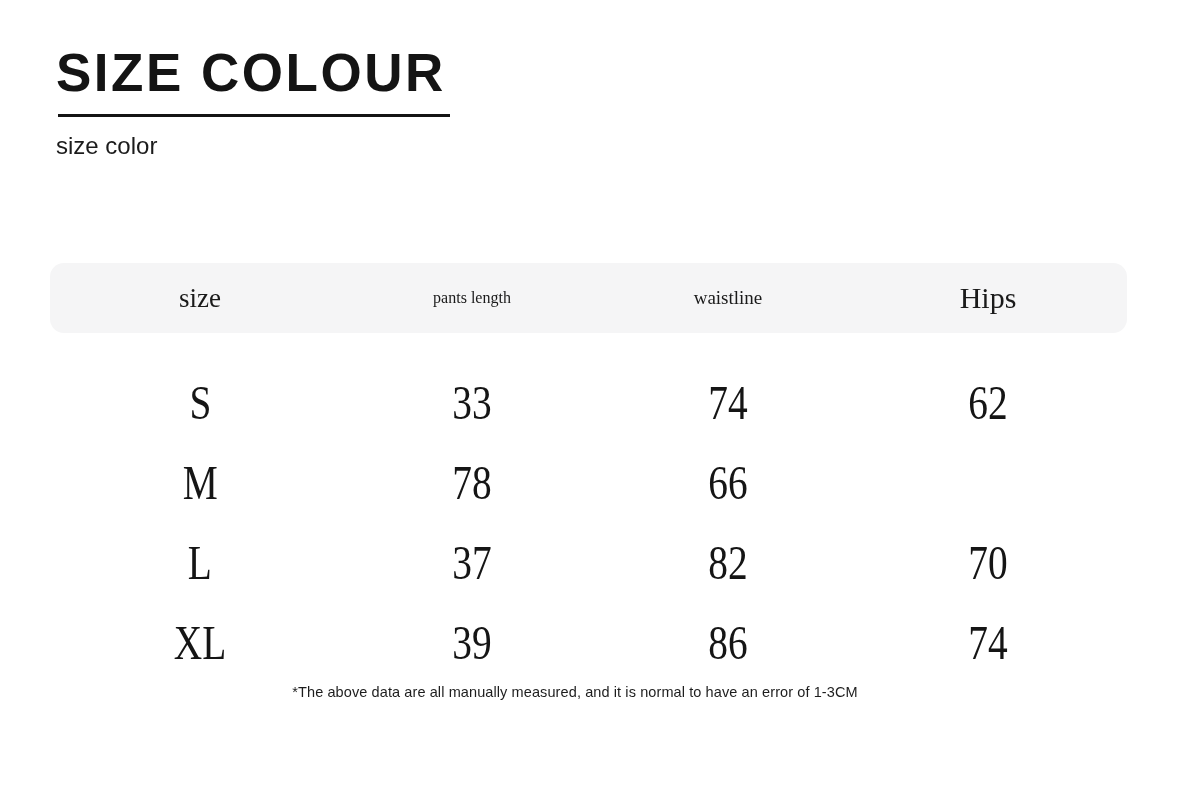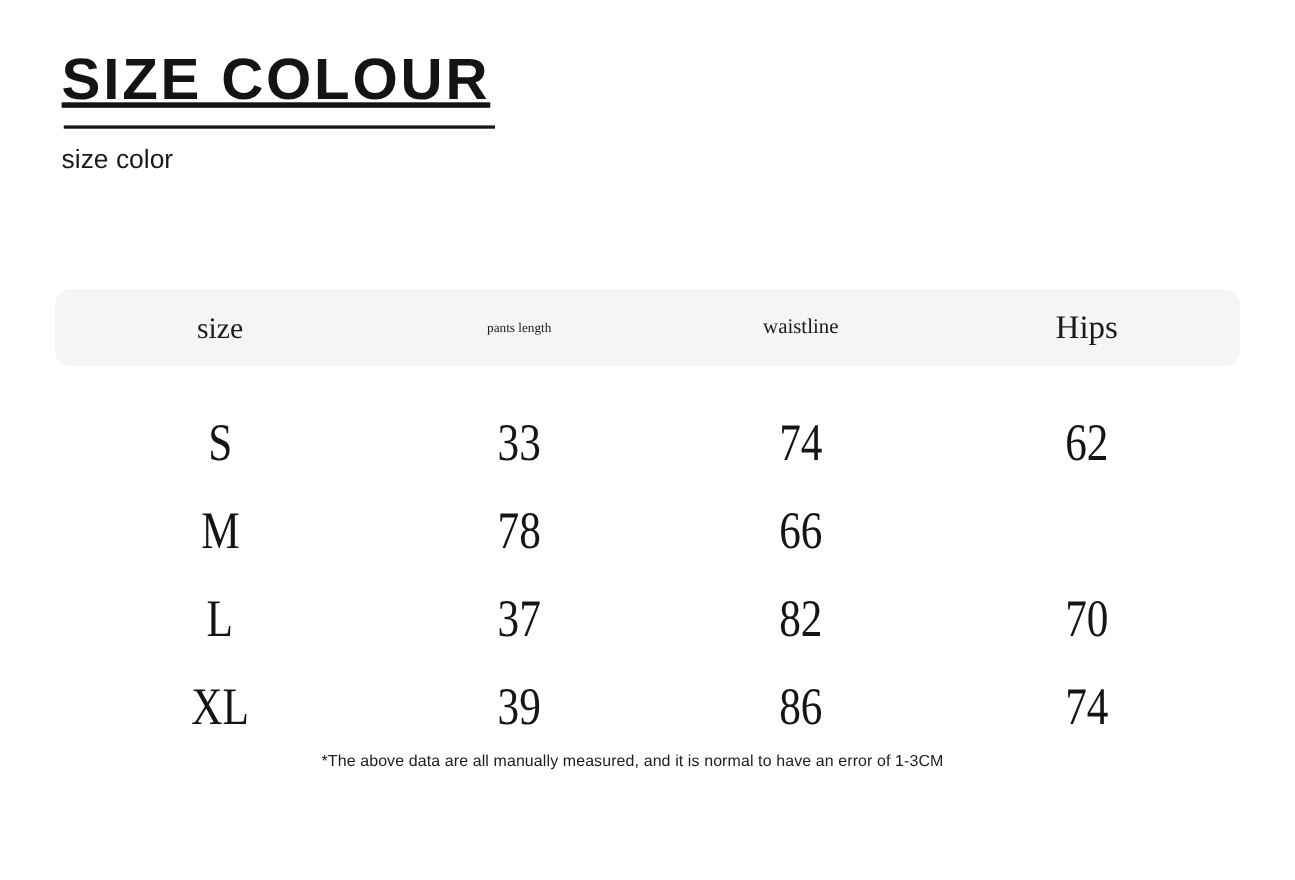--- a/index.html
+++ b/index.html
@@ -20,21 +20,20 @@
   .page-title {
     position: absolute;
     left: 56px;
     top: 40px;
     font-size: 53px;
     font-weight: 800;
     letter-spacing: 2.5px;
     color: #141414;
     line-height: 1.25;
     white-space: nowrap;
-    text-decoration: underline;
   }
   .title-underline {
     position: absolute;
     left: 58px;
     top: 114px;
     width: 392px;
     height: 3px;
     background: #141414;
   }
   .page-subtitle {
@@ -64,21 +63,21 @@
   .header-band {
     height: 70px;
     background: #f5f5f6;
     border-radius: 14px;
   }
   .header-band .cell {
     text-align: center;
     color: #1a1a1a;
   }
   .h-size      { font-size: 27px; }
-  .h-pants     { font-size: 12px; }
+  .h-pants     { font-size: 16px; }
   .h-hips      { font-size: 30px; }
   .h-waistline { font-size: 19px; }
 
   .rows {
     margin-top: 30px;
   }
   .table-row {
     height: 80px;
   }
   .table-row .cell {

